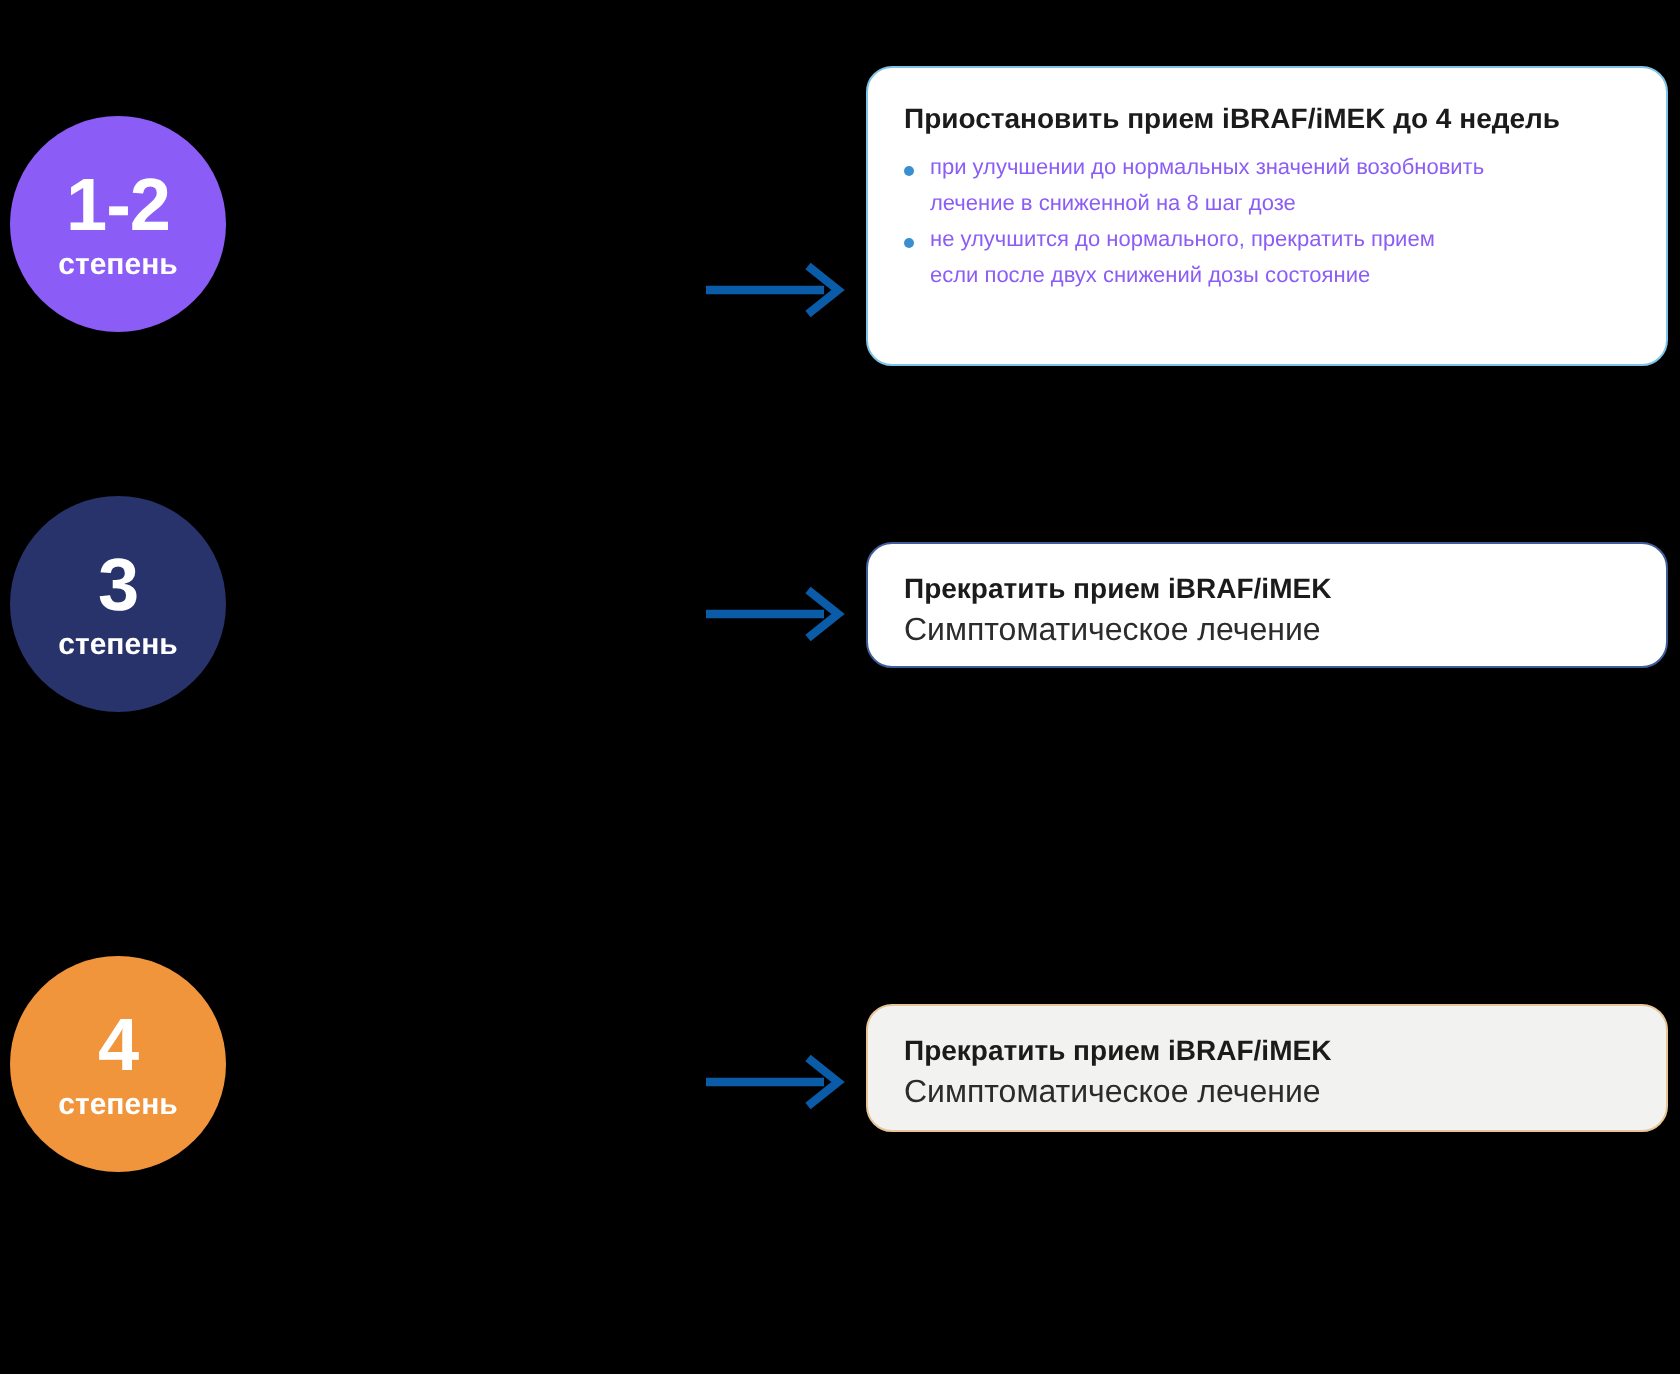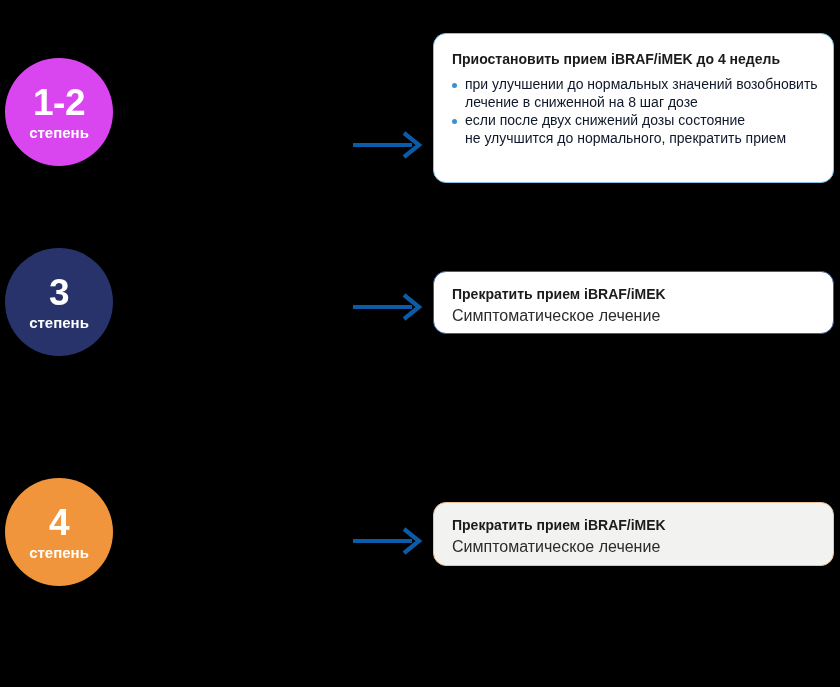--- a/index.html
+++ b/index.html
@@ -40,21 +40,21 @@
     width: 108px;
     height: 108px;
     border-radius: 50%;
     display: flex;
     flex-direction: column;
     align-items: center;
     justify-content: center;
     box-sizing: border-box;
     left: 5px;
   }
-  #circle-0 { top: 25px;  background: #d946ef; }
+  #circle-0 { top: 25px;  background: #8b5cf6; }
   #circle-1 { top: 0px;   background: #27336a; }
   #circle-2 { top: 0px;   background: #f1953c; }
 
   .grade-number {
     color: #ffffff;
     font-weight: bold;
     font-size: 37px;
     line-height: 38px;
     letter-spacing: -0.5px;
     font-family: "Liberation Sans", sans-serif;
@@ -128,22 +128,22 @@
   }
 
   .bullet-list {
     list-style: none;
     margin: 6px 0 0 0;
     padding: 0;
   }
   .bullet-item {
     position: relative;
     padding-left: 13px;
-    color: #0f172a;
-    font-size: 14px;
+    color: #8b5cf6;
+    font-size: 11px;
     line-height: 17.5px;
     font-family: "Liberation Sans", sans-serif;
     margin-bottom: 1px;
   }
   .bullet-item .dot {
     position: absolute;
     left: 0;
     top: 6.5px;
     width: 5px;
     height: 5px;
@@ -176,22 +176,22 @@
       <div class="box-heading">Приостановить прием iBRAF/iMEK до 4 недель</div>
 
       <ul class="bullet-list">
         <li class="bullet-item">
           <span class="dot"></span>
           <span class="bullet-line">при улучшении до нормальных значений возобновить</span>
           <span class="bullet-line indent">лечение в сниженной на 8 шаг дозе</span>
         </li>
         <li class="bullet-item">
           <span class="dot"></span>
+          <span class="bullet-line indent">не улучшится до нормального, прекратить прием</span>
           <span class="bullet-line">если после двух снижений дозы состояние</span>
-          <span class="bullet-line indent">не улучшится до нормального, прекратить прием</span>
         </li>
       </ul>
     </div>
   </div>
 
   <div class="row" id="row-1">
 
     <div class="grade-circle" id="circle-1">
       <span class="grade-number">3</span>
       <span class="grade-label">степень</span>

